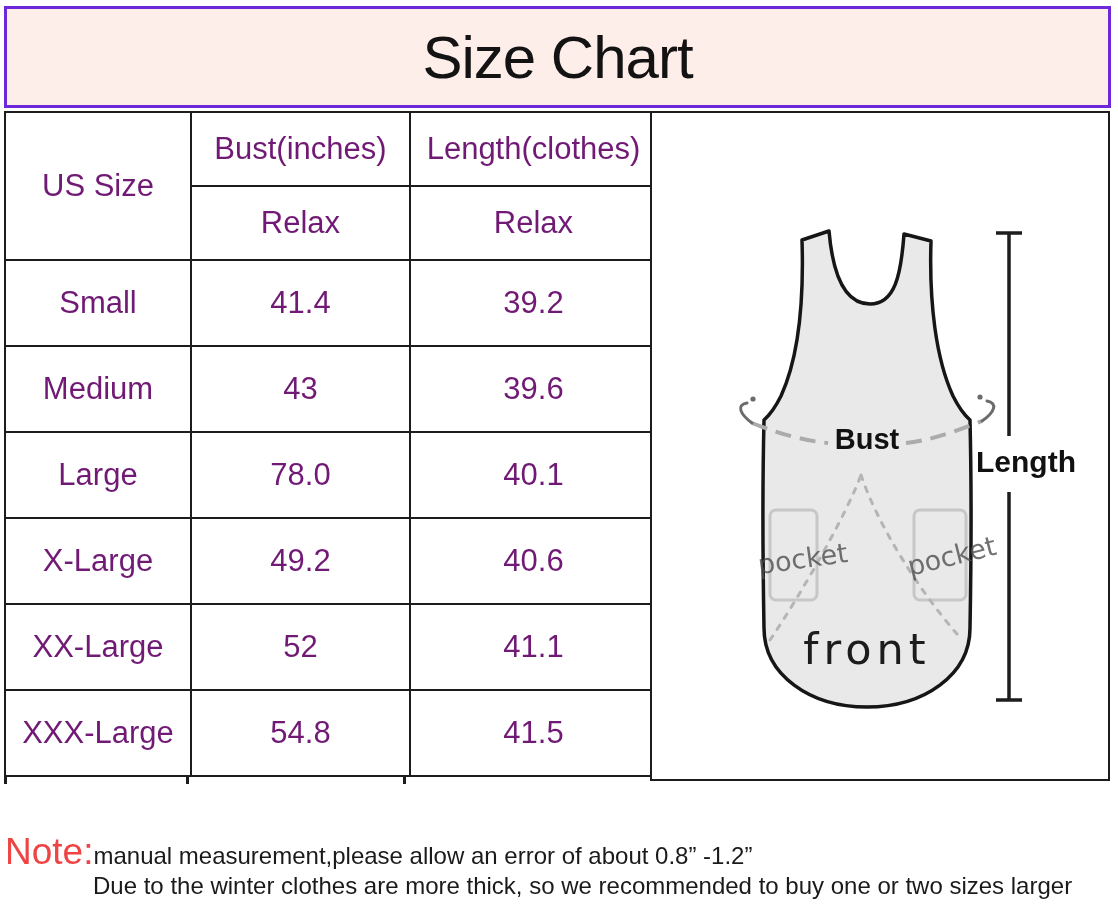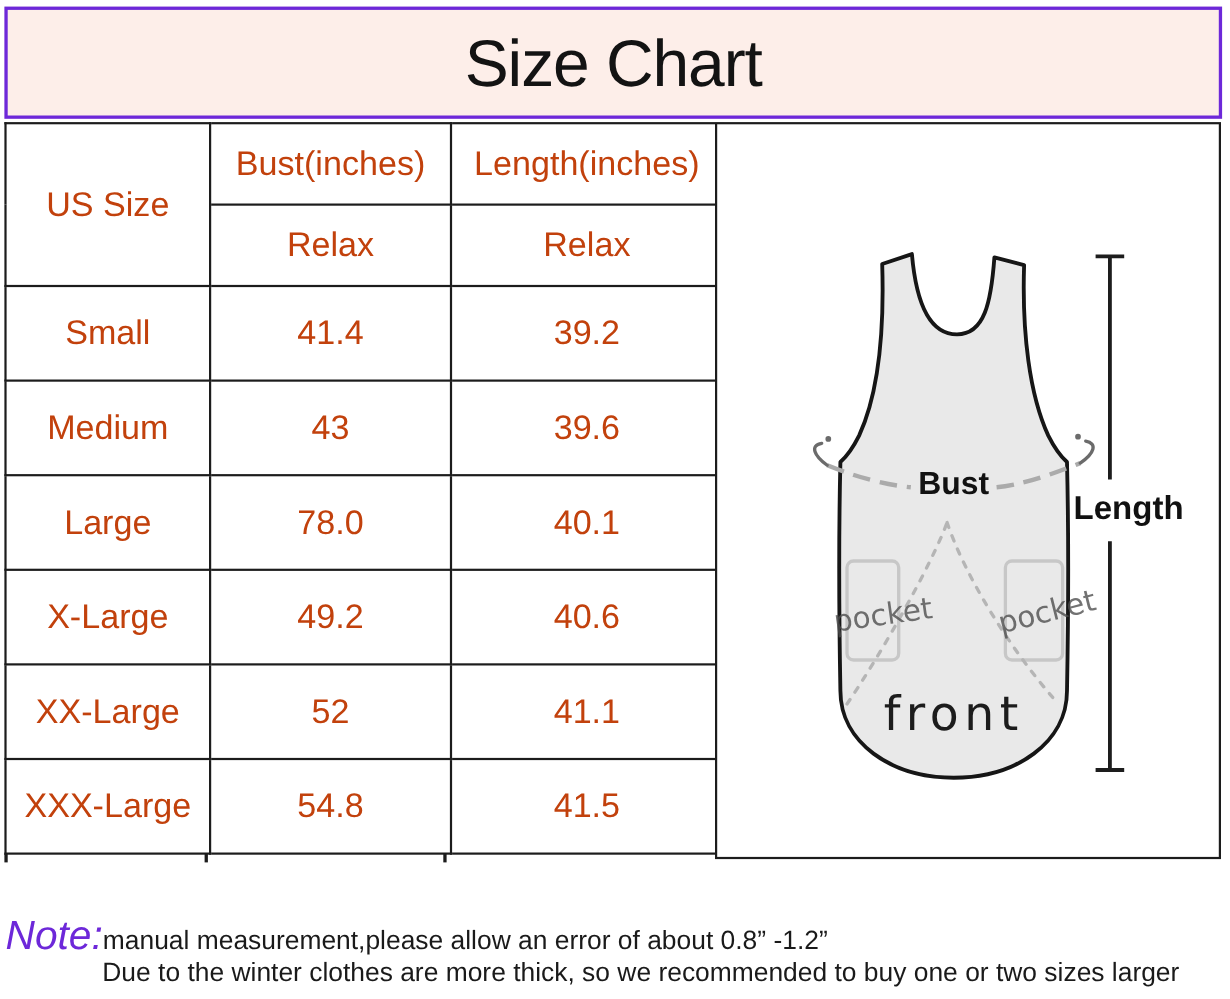--- a/index.html
+++ b/index.html
@@ -13,60 +13,60 @@
     border:3px solid #6d28d9;background:#fdeee9;
     display:flex;align-items:center;justify-content:center;
   }
   .banner .title{font-size:60px;letter-spacing:-1px;color:#131313;}
   
   table.size-table{
     position:absolute;left:4px;top:111px;border-collapse:collapse;table-layout:fixed;
   }
   table.size-table td{
     border:2px solid #1c1c1c;text-align:center;vertical-align:middle;
-    font-size:31px;color:#c2410c;padding:0;
+    font-size:31px;color:#701a75;padding:0;
   }
   td.w1{width:184px;border-radius:12px;} td.w2{width:217px;} td.w3{width:245px;}
   tr.hr td{height:72px;}
   tr.dr td{height:84px;border-radius:29px;}
   td.num{font-size:32px;}
   
   .stub{position:absolute;width:3px;height:8px;background:#1c1c1c;top:776px;}
   
   .panel{
     position:absolute;left:650px;top:111px;width:456px;height:666px;
     border:2px solid #1c1c1c;background:#ffffff;
   }
   .panel svg{display:block;}
   svg text{font-family:"Liberation Sans",sans-serif;}
   .lbl-bold{font-weight:bold;fill:#111111;}
   .lbl-front{font-family:"DejaVu Sans",sans-serif;fill:#1c1c1c;letter-spacing:5px;}
   .lbl-pocket{font-family:"DejaVu Sans",sans-serif;fill:#4f4f4f;opacity:.8;}
   
   .note{position:absolute;left:5px;top:831px;width:1110px;line-height:1;}
   .note-line1{display:flex;align-items:baseline;white-space:nowrap;}
-  .note-prefix{font-size:37px;color:#6d28d9;font-style:italic;}
+  .note-prefix{font-size:37px;color:#ef4444;}
   .note-text{font-size:24px;color:#1a1a1a;margin-top:13px;}
   .note-line2{margin-left:88px;margin-top:4px;font-size:24px;color:#1a1a1a;white-space:nowrap;}
 </style>
 </head>
 <body>
 
 <div class="page">
 
   <div class="banner">
     <span class="title">Size Chart</span>
   </div>
 
   <table class="size-table">
     <tbody>
         <tr class="hr">
       <td class="w1" rowspan="2">US Size</td>
       <td class="w2">Bust(inches)</td>
-      <td class="w3">Length(inches)</td>
+      <td class="w3">Length(clothes)</td>
     </tr>
     <tr class="hr">
       <td>Relax</td>
       <td>Relax</td>
     </tr>
     <tr class="dr">
       <td>Small</td>
       <td class="num">41.4</td>
       <td class="num">39.2</td>
     </tr>

